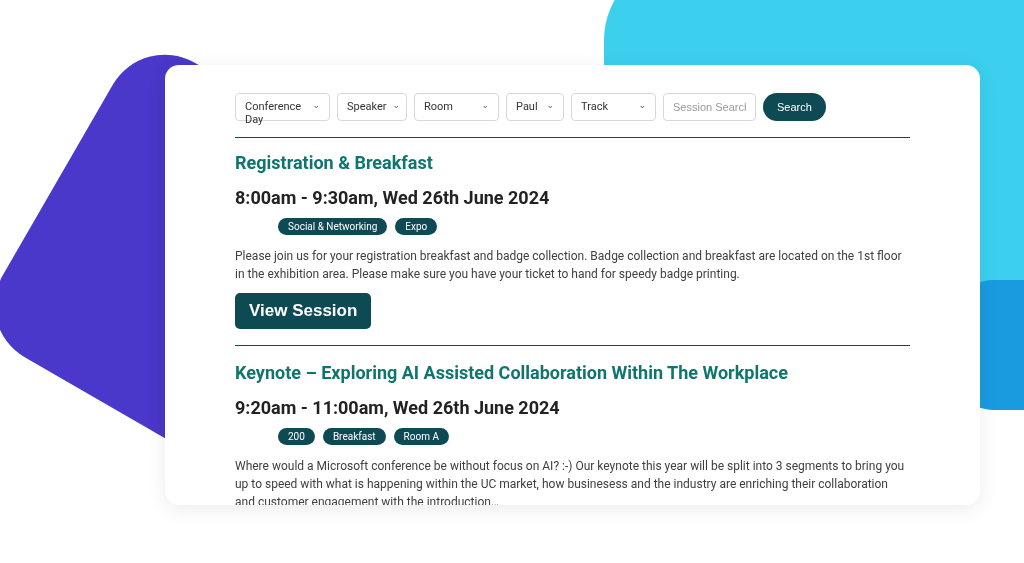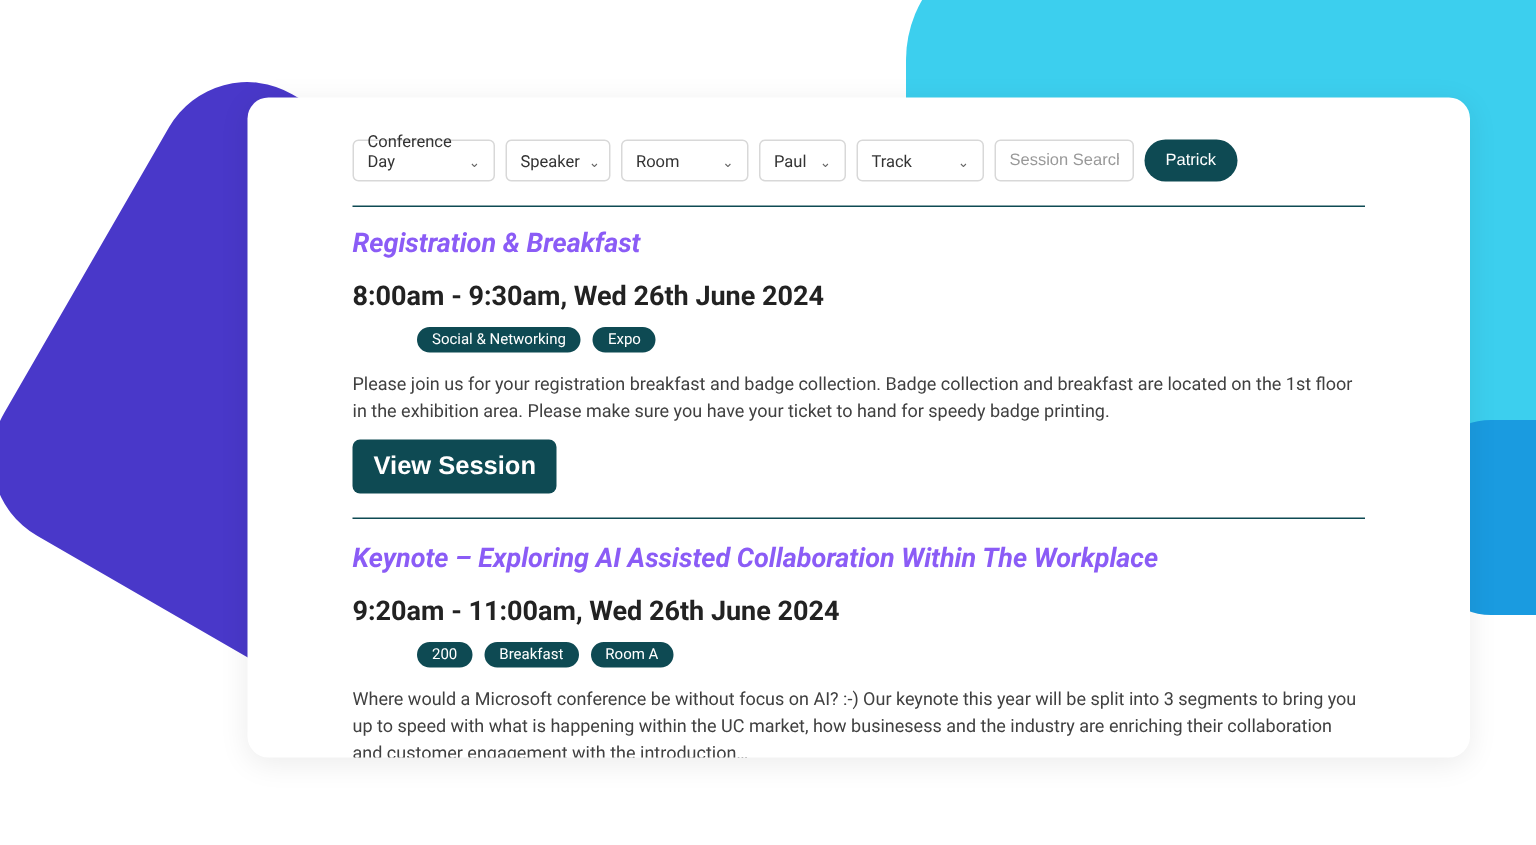--- a/index.html
+++ b/index.html
@@ -55,21 +55,21 @@
       padding: 28px 70px 20px 70px;
       overflow: hidden;
     }
     .filters {
       display: flex;
       gap: 7px;
       margin-bottom: 16px;
     }
     .select {
       display: flex;
-      align-items: flex-end;
+      align-items: flex-start;
       justify-content: space-between;
       border: 1px solid #d8d8d8;
       border-radius: 4px;
       padding: 6px 9px;
       font-size: 11px;
       color: #333;
       background: #fff;
       cursor: pointer;
       height: 28px;
     }
@@ -99,25 +99,24 @@
       height: 28px;
       cursor: pointer;
     }
     .divider {
       border: none;
       border-top: 1px solid #0e4a53;
       margin-bottom: 14px;
     }
     .session { margin-bottom: 16px; }
     .session-title {
-      color: #8b5cf6;
+      color: #0f766e;
       font-size: 18px;
       font-weight: 700;
       margin-bottom: 14px;
-      font-style: italic;
     }
     .session-time {
       font-size: 18px;
       font-weight: 700;
       color: #222;
       margin-bottom: 10px;
     }
     .tags { display: flex; gap: 8px; margin-bottom: 12px; padding-left: 43px; }
     .tag {
       background: #0e4a53;
@@ -183,21 +182,21 @@
     </div>
     <div class="select" style="width:58px">
       <span>Paul</span>
       <span class="chevron">⌄</span>
     </div>
     <div class="select" style="width:85px">
       <span>Track</span>
       <span class="chevron">⌄</span>
     </div>
     <input class="search-input" placeholder="Session Search…" style="">
-    <button class="search-btn">Patrick</button>
+    <button class="search-btn">Search</button>
   </div>
 
   <hr class="divider">
 
   <div class="session">
     <h2 class="session-title">Registration &amp; Breakfast</h2>
     <div class="session-time">8:00am - 9:30am, Wed 26th June 2024</div>
     <div class="tags">
       <span class="tag">Social &amp; Networking</span>
       <span class="tag">Expo</span>

